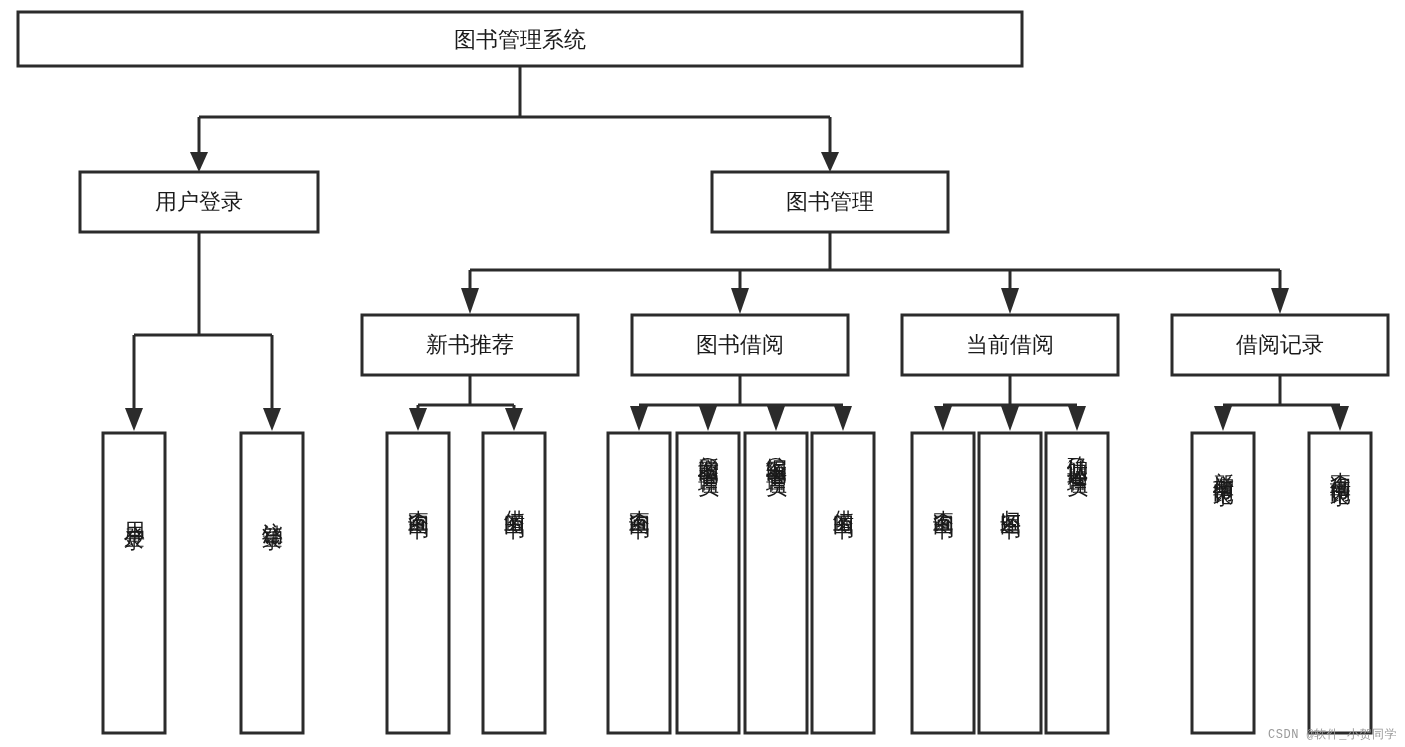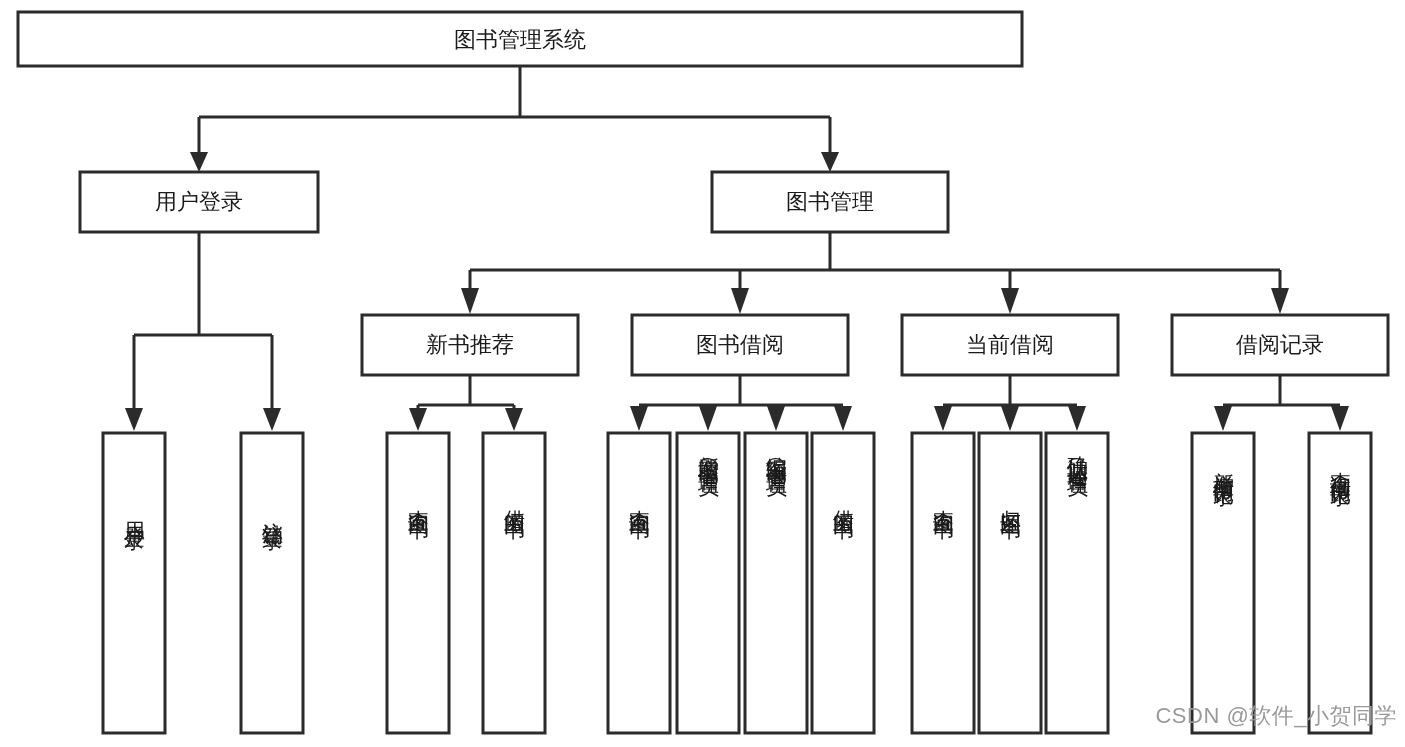--- a/index.html
+++ b/index.html
@@ -55,23 +55,23 @@
     font-family: "Liberation Sans", "DejaVu Sans", sans-serif;
     font-size: 21px;
     line-height: 1.18;
     letter-spacing: 3px;
     color: #1a1a1a;
     white-space: nowrap;
   }
   .watermark {
     position: absolute;
     right: 8px;
-    bottom: 16px;
-    font-family: Liberation Sans, sans-serif;
-    font-size: 22px;
+    bottom: 4px;
+    font-family: Liberation Mono, monospace;
+    font-size: 12px;
     color: #9a9a9a;
     letter-spacing: 0.5px;
     white-space: nowrap;
   }
 </style>
 </head>
 <body>
 
 <svg id="canvas" viewBox="0 0 1405 747">
 

